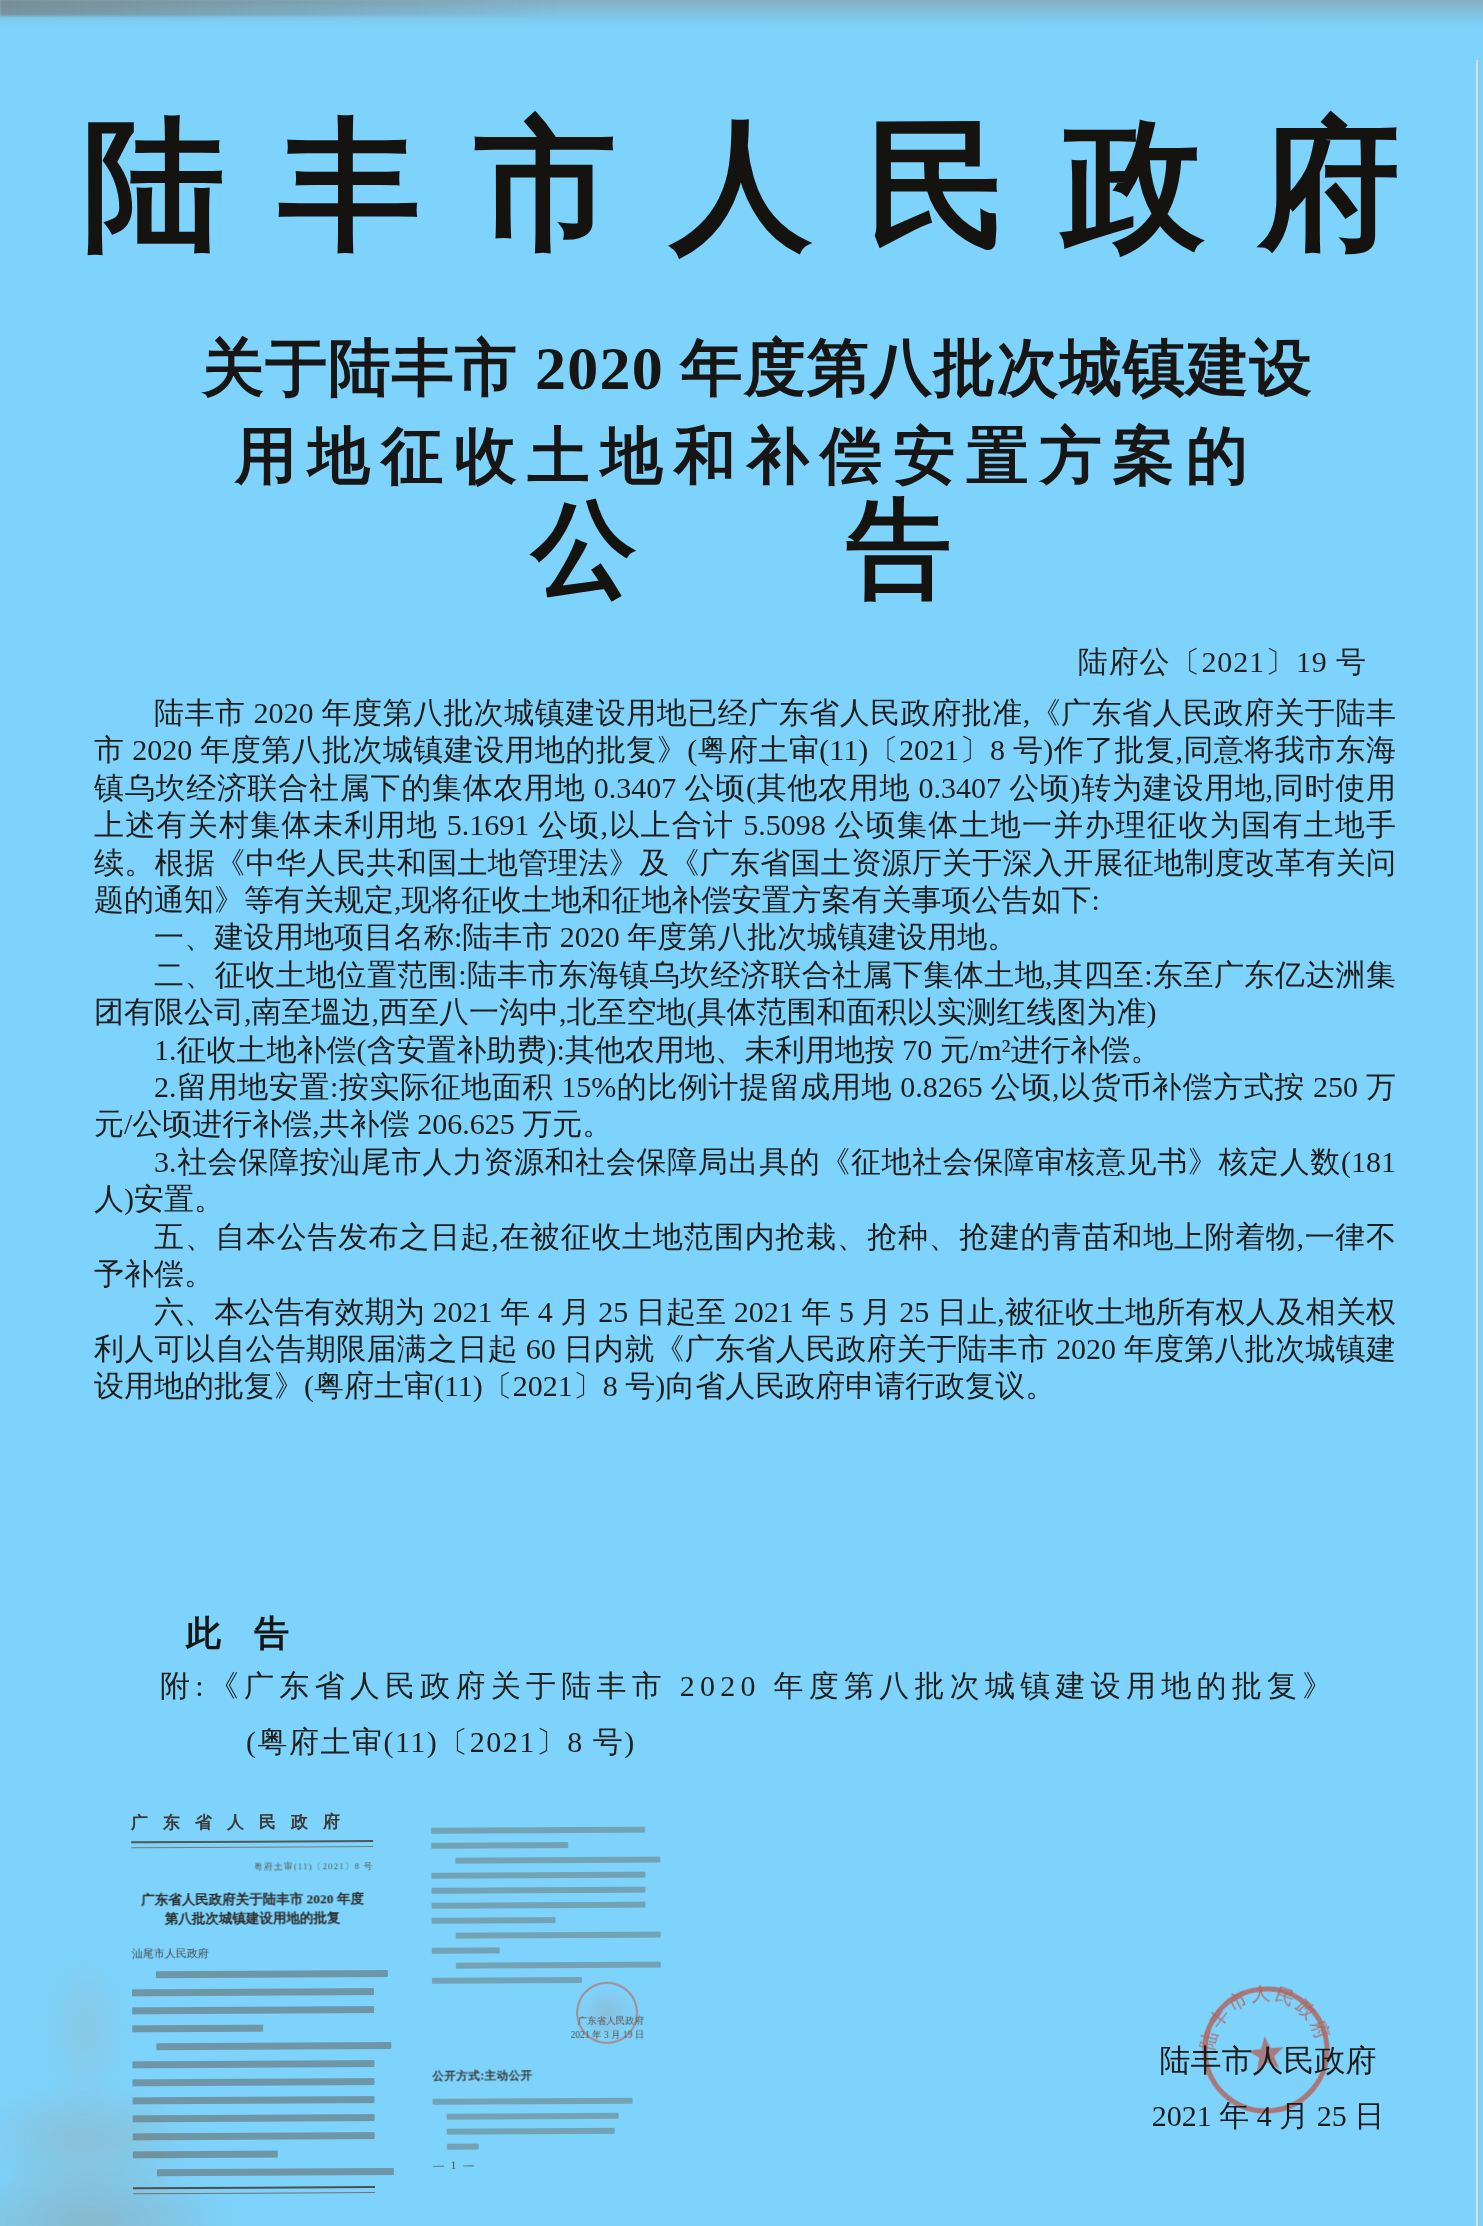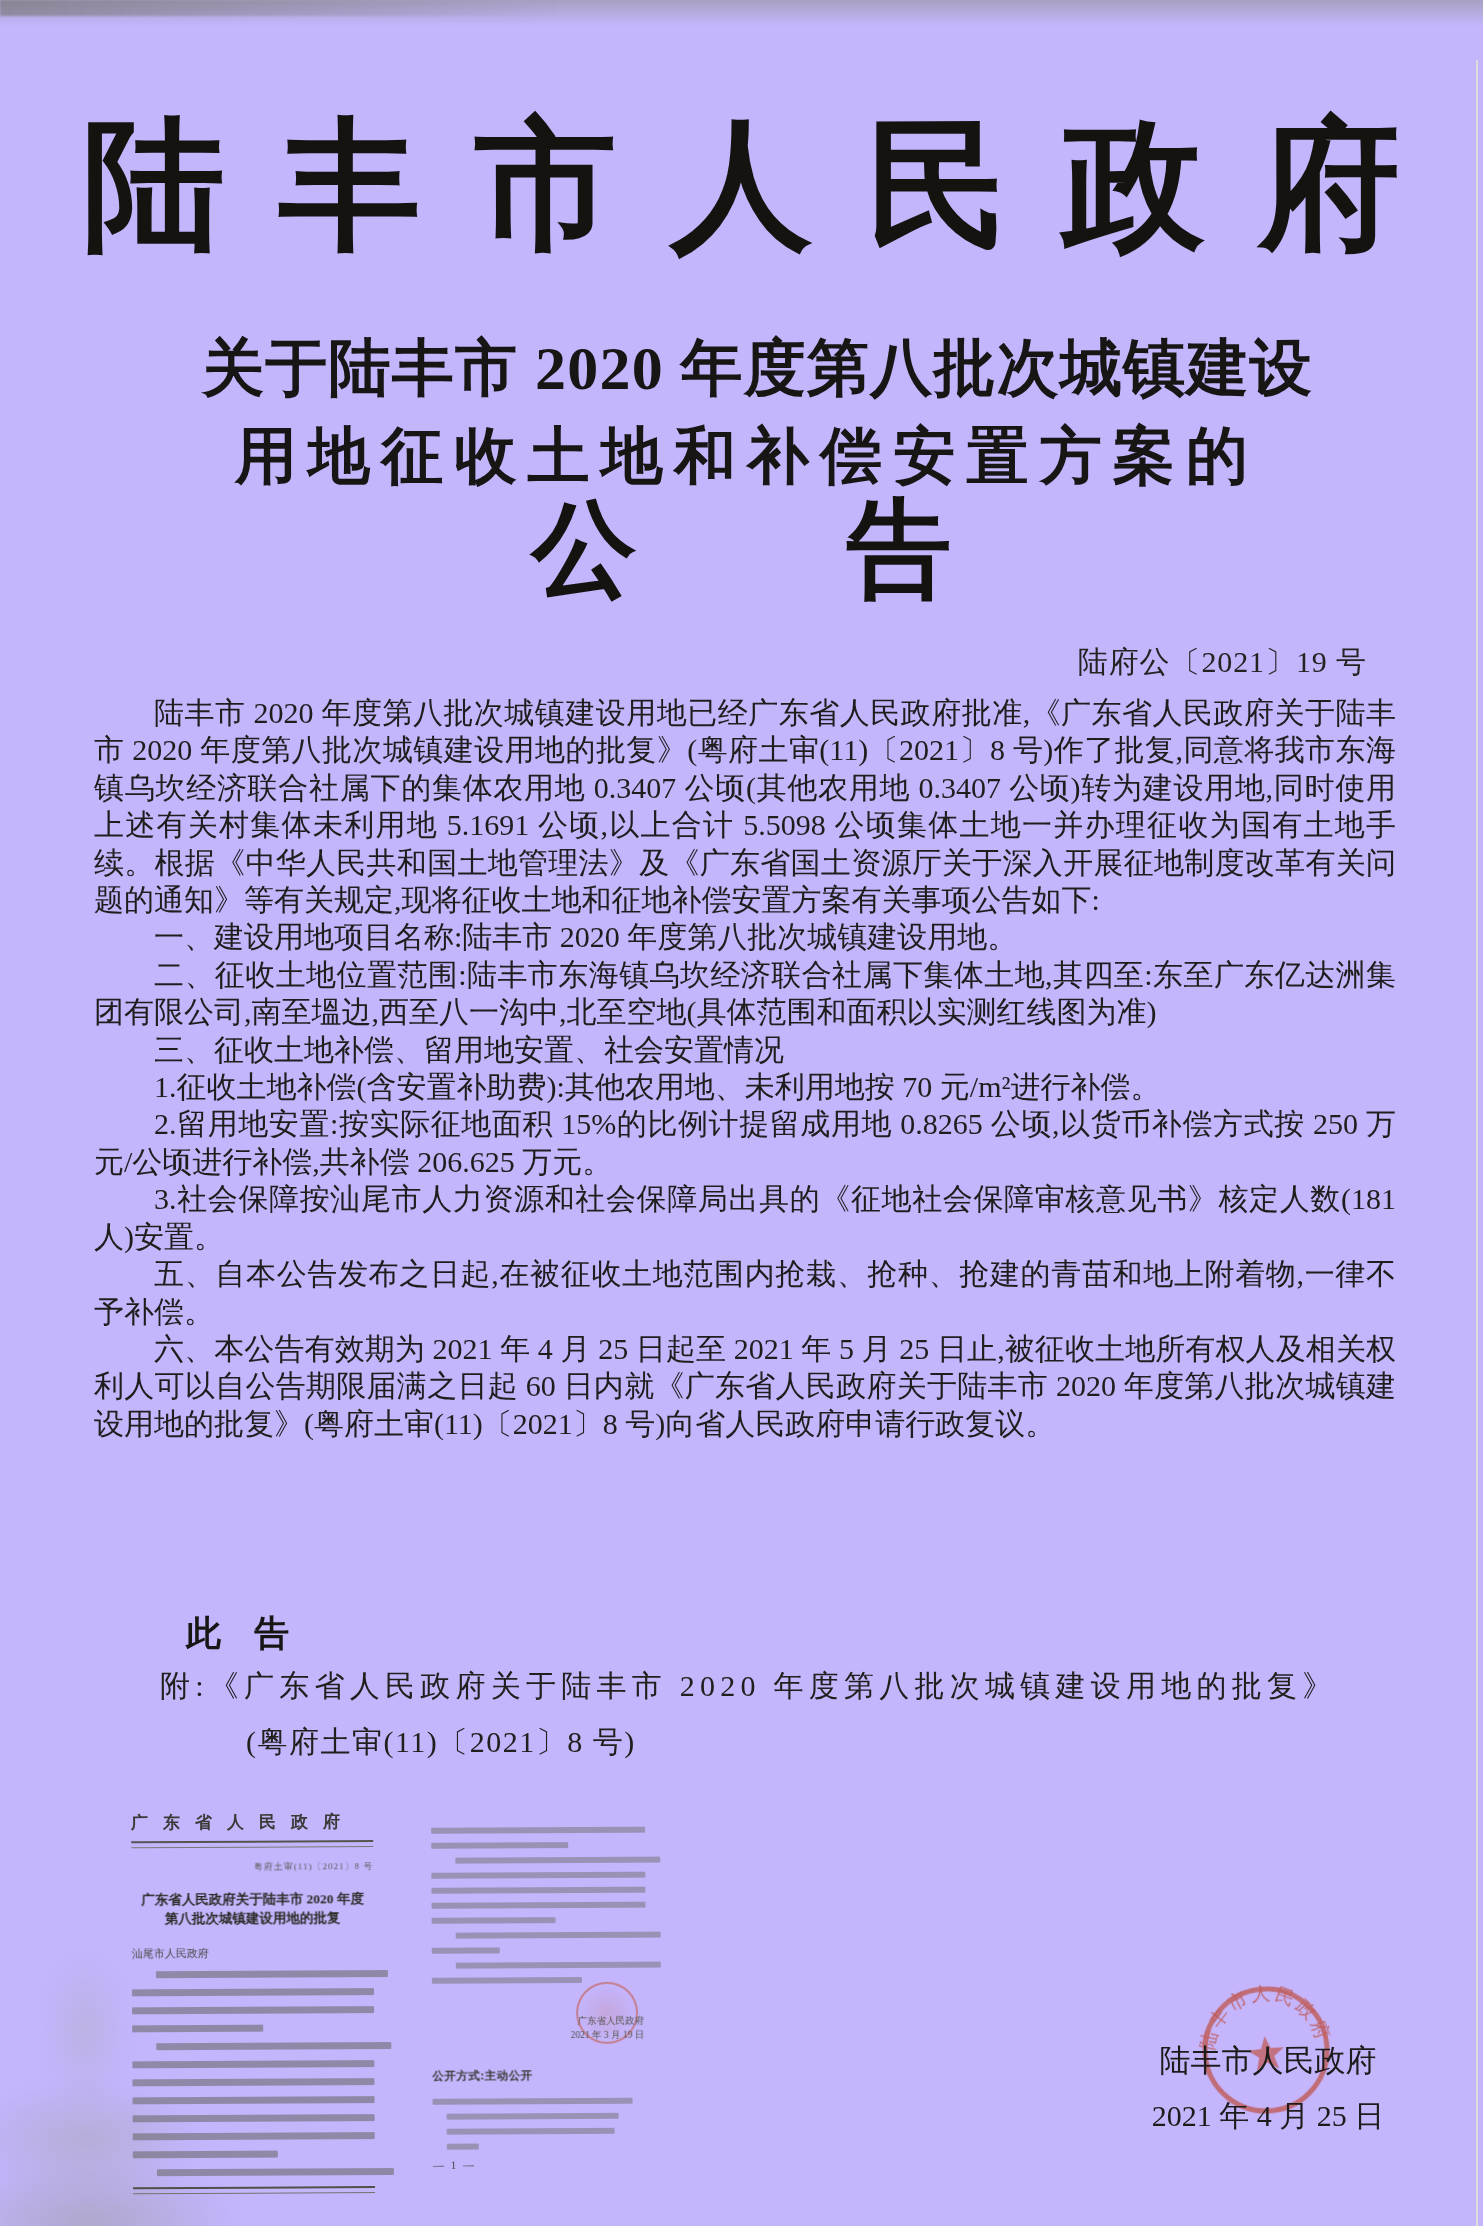--- a/index.html
+++ b/index.html
@@ -1,18 +1,18 @@
 <!DOCTYPE html>
 <html><head>
 <meta charset="utf-8">
 <style>
   html,body{margin:0;padding:0;background:#d8d8d4;}
   .page{
     position:relative;width:1483px;height:2226px;margin:0 auto;
-    background:#c4b5fd;overflow:hidden;
+    background:#7dd3fc;overflow:hidden;
     font-family:"Liberation Serif","DejaVu Serif",serif;
     color:#1f1e1c;
   }
   
   .scan-top-band{position:absolute;top:0;left:0;right:0;height:26px;
     background:linear-gradient(to bottom,rgba(140,140,136,.50),rgba(140,140,136,0));}
   .scan-top-streak{position:absolute;top:0;left:0;width:560px;height:16px;
     background:linear-gradient(to right,rgba(110,110,106,.55),rgba(110,110,106,0));
     filter:blur(1px);}
   .scan-right-line{position:absolute;top:60px;bottom:0;right:5px;width:2px;background:#dcdcd8;}
@@ -106,21 +106,20 @@
   </div>
 
   <div class="doc-type">公　　告</div>
 
   <div class="doc-no">陆府公〔2021〕19 号</div>
 
   <div class="body-text">
       <p>陆丰市 2020 年度第八批次城镇建设用地已经广东省人民政府批准,《广东省人民政府关于陆丰市 2020 年度第八批次城镇建设用地的批复》(粤府土审(11)〔2021〕8 号)作了批复,同意将我市东海镇乌坎经济联合社属下的集体农用地 0.3407 公顷(其他农用地 0.3407 公顷)转为建设用地,同时使用上述有关村集体未利用地 5.1691 公顷,以上合计 5.5098 公顷集体土地一并办理征收为国有土地手续。根据《中华人民共和国土地管理法》及《广东省国土资源厅关于深入开展征地制度改革有关问题的通知》等有关规定,现将征收土地和征地补偿安置方案有关事项公告如下:</p>
       <p>一、建设用地项目名称:陆丰市 2020 年度第八批次城镇建设用地。</p>
       <p>二、征收土地位置范围:陆丰市东海镇乌坎经济联合社属下集体土地,其四至:东至广东亿达洲集团有限公司,南至塭边,西至八一沟中,北至空地(具体范围和面积以实测红线图为准)</p>
-      <p>三、征收土地补偿、留用地安置、社会安置情况</p>
       <p>1.征收土地补偿(含安置补助费):其他农用地、未利用地按 70 元/m²进行补偿。</p>
       <p>2.留用地安置:按实际征地面积 15%的比例计提留成用地 0.8265 公顷,以货币补偿方式按 250 万元/公顷进行补偿,共补偿 206.625 万元。</p>
       <p>3.社会保障按汕尾市人力资源和社会保障局出具的《征地社会保障审核意见书》核定人数(181 人)安置。</p>
       <p>五、自本公告发布之日起,在被征收土地范围内抢栽、抢种、抢建的青苗和地上附着物,一律不予补偿。</p>
       <p>六、本公告有效期为 2021 年 4 月 25 日起至 2021 年 5 月 25 日止,被征收土地所有权人及相关权利人可以自公告期限届满之日起 60 日内就《广东省人民政府关于陆丰市 2020 年度第八批次城镇建设用地的批复》(粤府土审(11)〔2021〕8 号)向省人民政府申请行政复议。</p>
     </div>
 
   <div class="this-notice">此 告</div>
   <div class="attach-1">附:《广东省人民政府关于陆丰市 2020 年度第八批次城镇建设用地的批复》</div>
   <div class="attach-2">(粤府土审(11)〔2021〕8 号)</div>

